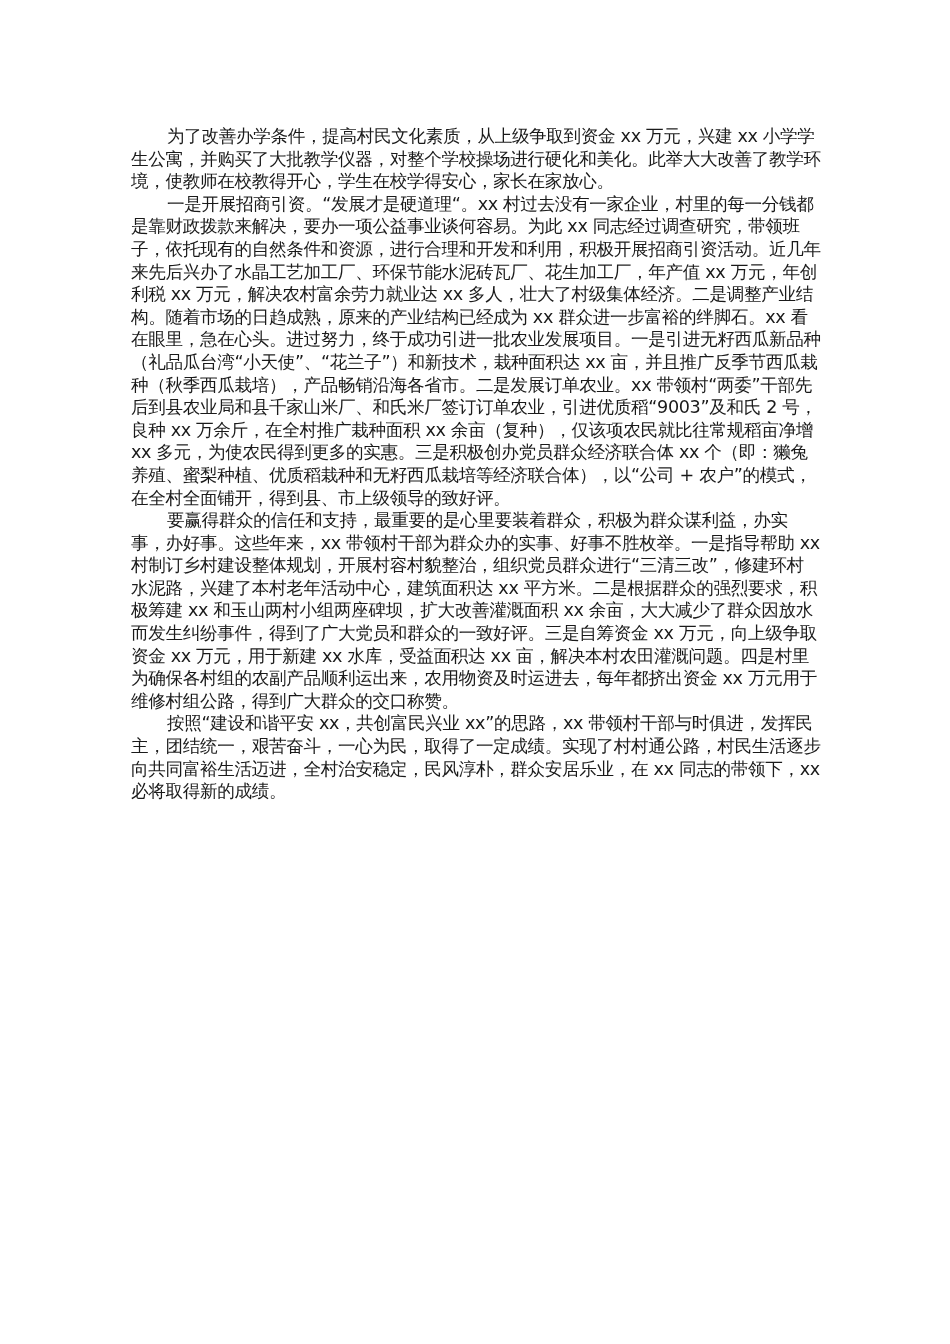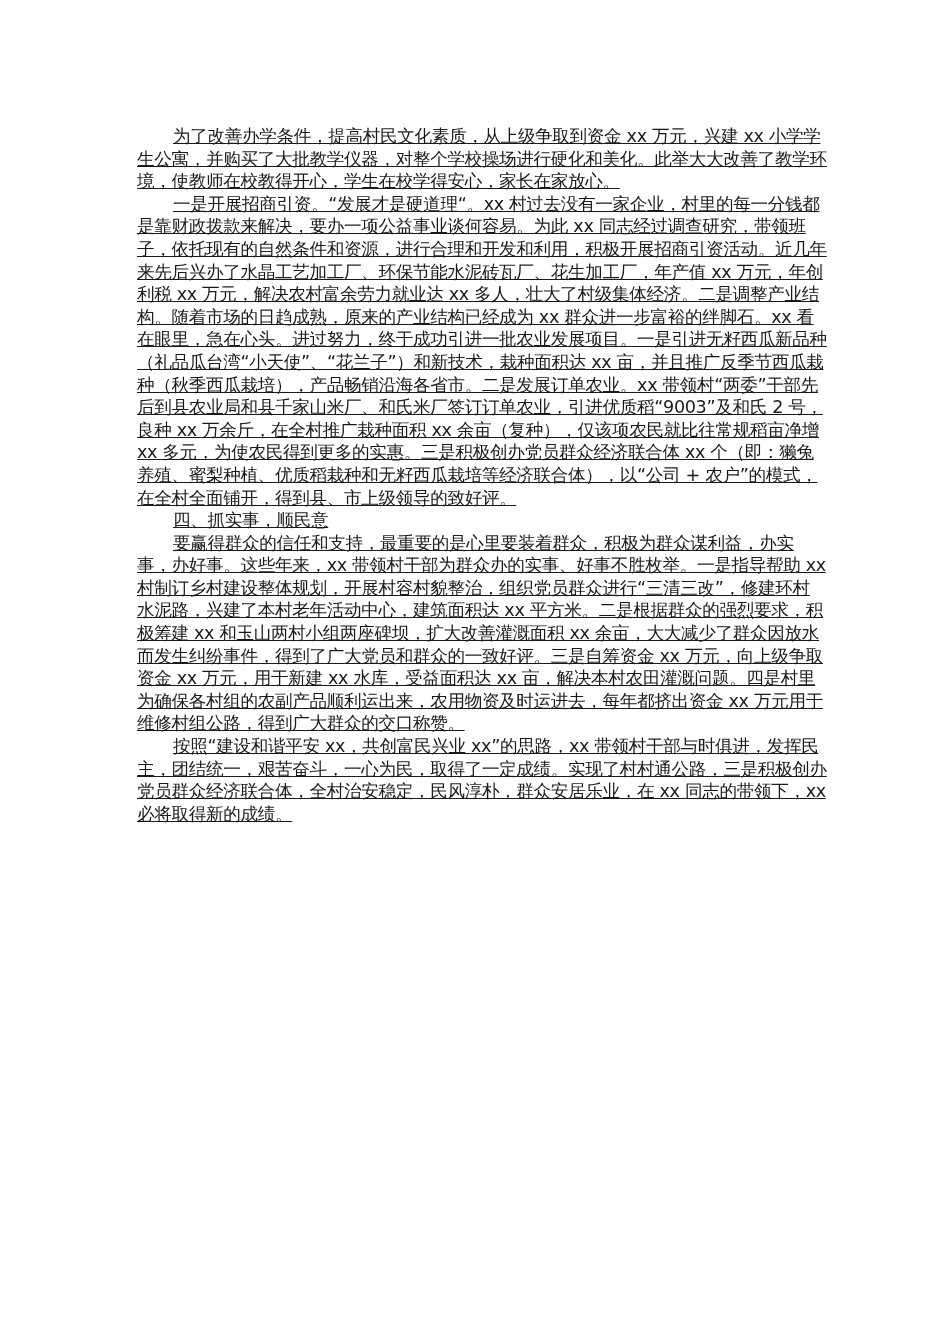--- a/index.html
+++ b/index.html
@@ -1,38 +1,36 @@
 <!DOCTYPE html>
 <html><head>
 <meta charset="utf-8">
 <style>
   html, body { margin: 0; padding: 0; background: #ffffff; }
   body { width: 950px; height: 1344px; position: relative; overflow: hidden; }
   .page {
     position: absolute;
-    left: 137px;
+    left: 131px;
     top: 125px;
     width: 690px;
     font-family: "DejaVu Sans", "Liberation Sans", sans-serif;
     font-size: 17.6px;
     line-height: 22.6px;
     color: #1a1a1a;
     letter-spacing: -0.35px;
-    text-decoration: underline;
   }
   .page p {
     margin: 0;
     text-indent: 36px;
     text-align: left;
     word-break: break-all;
   }
   .page p.heading { text-indent: 36px; }
 </style>
 </head>
 <body>
 
 <div class="page">
   <p>为了改善办学条件，提高村民文化素质，从上级争取到资金 xx 万元，兴建 xx 小学学生公寓，并购买了大批教学仪器，对整个学校操场进行硬化和美化。此举大大改善了教学环境，使教师在校教得开心，学生在校学得安心，家长在家放心。</p>
   <p>一是开展招商引资。“发展才是硬道理“。xx 村过去没有一家企业，村里的每一分钱都是靠财政拨款来解决，要办一项公益事业谈何容易。为此 xx 同志经过调查研究，带领班子，依托现有的自然条件和资源，进行合理和开发和利用，积极开展招商引资活动。近几年来先后兴办了水晶工艺加工厂、环保节能水泥砖瓦厂、花生加工厂，年产值 xx 万元，年创利税 xx 万元，解决农村富余劳力就业达 xx 多人，壮大了村级集体经济。二是调整产业结构。随着市场的日趋成熟，原来的产业结构已经成为 xx 群众进一步富裕的绊脚石。xx 看在眼里，急在心头。进过努力，终于成功引进一批农业发展项目。一是引进无籽西瓜新品种（礼品瓜台湾“小天使”、“花兰子”）和新技术，栽种面积达 xx 亩，并且推广反季节西瓜栽种（秋季西瓜栽培），产品畅销沿海各省市。二是发展订单农业。xx 带领村“两委”干部先后到县农业局和县千家山米厂、和氏米厂签订订单农业，引进优质稻“9003”及和氏 2 号，良种 xx 万余斤，在全村推广栽种面积 xx 余亩（复种），仅该项农民就比往常规稻亩净增 xx 多元，为使农民得到更多的实惠。三是积极创办党员群众经济联合体 xx 个（即：獭兔养殖、蜜梨种植、优质稻栽种和无籽西瓜栽培等经济联合体），以“公司 + 农户”的模式，在全村全面铺开，得到县、市上级领导的致好评。</p>
-  <p class="heading">四、抓实事，顺民意</p>
   <p>要赢得群众的信任和支持，最重要的是心里要装着群众，积极为群众谋利益，办实事，办好事。这些年来，xx 带领村干部为群众办的实事、好事不胜枚举。一是指导帮助 xx 村制订乡村建设整体规划，开展村容村貌整治，组织党员群众进行“三清三改”，修建环村水泥路，兴建了本村老年活动中心，建筑面积达 xx 平方米。二是根据群众的强烈要求，积极筹建 xx 和玉山两村小组两座碑坝，扩大改善灌溉面积 xx 余亩，大大减少了群众因放水而发生纠纷事件，得到了广大党员和群众的一致好评。三是自筹资金 xx 万元，向上级争取资金 xx 万元，用于新建 xx 水库，受益面积达 xx 亩，解决本村农田灌溉问题。四是村里为确保各村组的农副产品顺利运出来，农用物资及时运进去，每年都挤出资金 xx 万元用于维修村组公路，得到广大群众的交口称赞。</p>
-  <p>按照“建设和谐平安 xx，共创富民兴业 xx”的思路，xx 带领村干部与时俱进，发挥民主，团结统一，艰苦奋斗，一心为民，取得了一定成绩。实现了村村通公路，三是积极创办党员群众经济联合体，全村治安稳定，民风淳朴，群众安居乐业，在 xx 同志的带领下，xx 必将取得新的成绩。</p>
+  <p>按照“建设和谐平安 xx，共创富民兴业 xx”的思路，xx 带领村干部与时俱进，发挥民主，团结统一，艰苦奋斗，一心为民，取得了一定成绩。实现了村村通公路，村民生活逐步向共同富裕生活迈进，全村治安稳定，民风淳朴，群众安居乐业，在 xx 同志的带领下，xx 必将取得新的成绩。</p>
 </div>
 
 </body></html>

